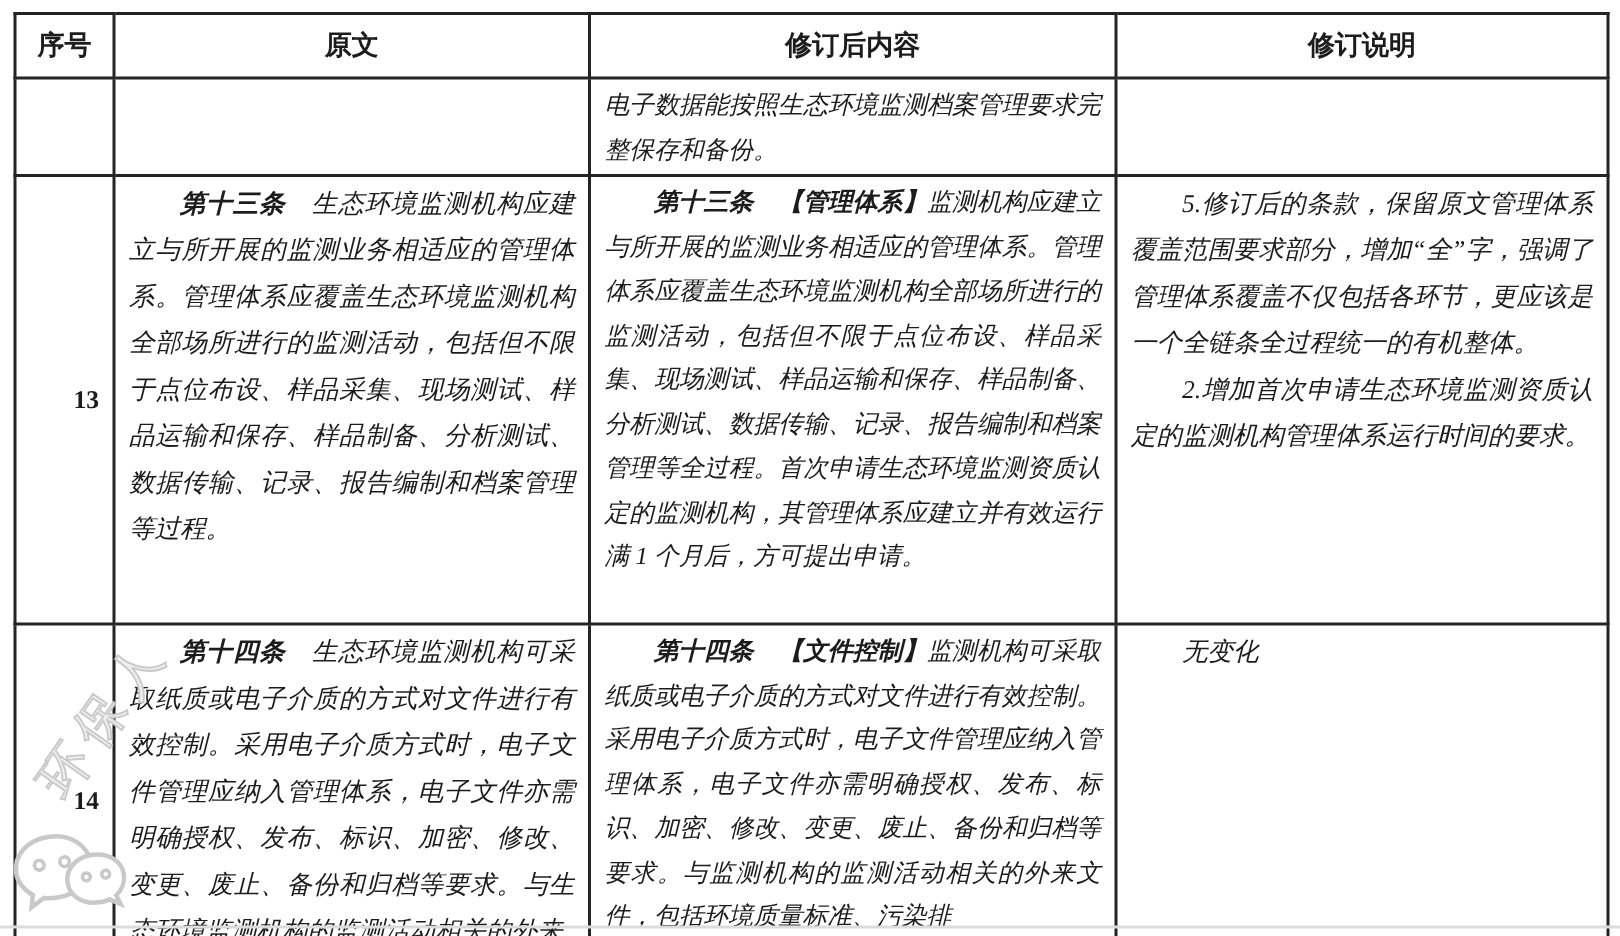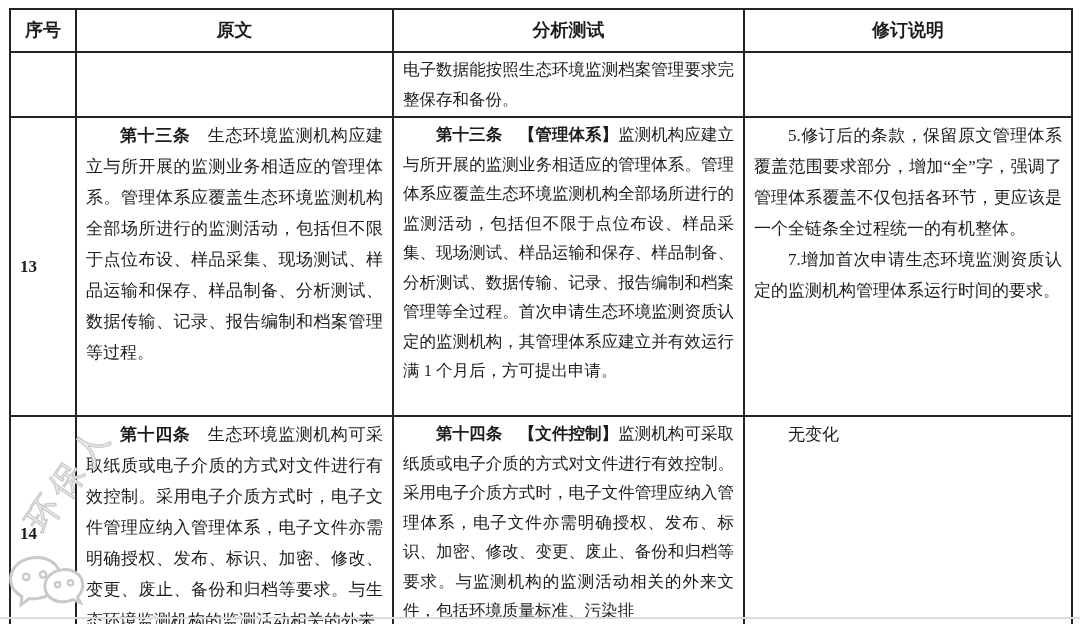--- a/index.html
+++ b/index.html
@@ -25,28 +25,29 @@
     background:transparent;
   }
   th{
     font-size:18px;font-weight:bold;text-align:center;
     padding:7px 2px;height:27px;line-height:27px;
   }
   tr.row-a td{height:59px;}
   tr.row-13 td{height:293px;margin-left:32px;}
   tr.row-14 td{height:230px;}
   td.num{
-    text-align:left;vertical-align:middle;
+    text-align:right;vertical-align:middle;
     font-weight:bold;font-size:17px;
   }
   .para{
     margin:0;
     font-size:17px;line-height:31px;
     text-align:justify;text-justify:inter-character;
     text-indent:2em;
+    font-style:italic;
   }
   .no-indent{text-indent:0;}
   td.rv .para{font-size:16.5px;line-height:29.5px;}
   .lead{font-weight:bold;}
   
   .watermark-text{
     position:absolute;left:34px;top:505px;
     font-size:34px;letter-spacing:7px;white-space:nowrap;
     color:#eeeeee;
     -webkit-text-stroke:1.2px #c9c9c9;
@@ -73,21 +74,21 @@
         <col class="c-no">
         <col class="c-orig">
         <col class="c-rev">
         <col class="c-note">
       </colgroup>
 
     <tbody>
         <tr>
       <th>序号</th>
       <th>原文</th>
-      <th>分析测试</th>
+      <th>修订后内容</th>
       <th>修订说明</th>
     </tr>
 
     <tr class="row-a">
       <td class="num"></td>
       <td></td>
       <td class="rv">
         <p class="para no-indent"><span>电子数据能按照生态环境监测档案管理要求完整保存和备份。</span></p>
       </td>
       <td></td>
@@ -96,21 +97,21 @@
     <tr class="row-13">
       <td class="num">13</td>
       <td>
         <p class="para"><span class="lead">第十三条　</span><span>生态环境监测机构应建立与所开展的监测业务相适应的管理体系。管理体系应覆盖生态环境监测机构全部场所进行的监测活动，包括但不限于点位布设、样品采集、现场测试、样品运输和保存、样品制备、分析测试、数据传输、记录、报告编制和档案管理等过程。</span></p>
       </td>
       <td class="rv">
         <p class="para"><span class="lead">第十三条　【管理体系】</span><span>监测机构应建立与所开展的监测业务相适应的管理体系。管理体系应覆盖生态环境监测机构全部场所进行的监测活动，包括但不限于点位布设、样品采集、现场测试、样品运输和保存、样品制备、分析测试、数据传输、记录、报告编制和档案管理等全过程。首次申请生态环境监测资质认定的监测机构，其管理体系应建立并有效运行满 1 个月后，方可提出申请。</span></p>
       </td>
       <td>
         <p class="para">5.修订后的条款，保留原文管理体系覆盖范围要求部分，增加“全”字，强调了管理体系覆盖不仅包括各环节，更应该是一个全链条全过程统一的有机整体。</p>
-        <p class="para">7.增加首次申请生态环境监测资质认定的监测机构管理体系运行时间的要求。</p>
+        <p class="para">2.增加首次申请生态环境监测资质认定的监测机构管理体系运行时间的要求。</p>
       </td>
     </tr>
 
     <tr class="row-14">
       <td class="num">14</td>
       <td>
         <p class="para"><span class="lead">第十四条　</span><span>生态环境监测机构可采取纸质或电子介质的方式对文件进行有效控制。采用电子介质方式时，电子文件管理应纳入管理体系，电子文件亦需明确授权、发布、标识、加密、修改、变更、废止、备份和归档等要求。与生态环境监测机构的监测活动相关的外来</span></p>
       </td>
       <td class="rv">
         <p class="para"><span class="lead">第十四条　【文件控制】</span><span>监测机构可采取纸质或电子介质的方式对文件进行有效控制。采用电子介质方式时，电子文件管理应纳入管理体系，电子文件亦需明确授权、发布、标识、加密、修改、变更、废止、备份和归档等要求。与监测机构的监测活动相关的外来文件，包括环境质量标准、污染排</span></p>

